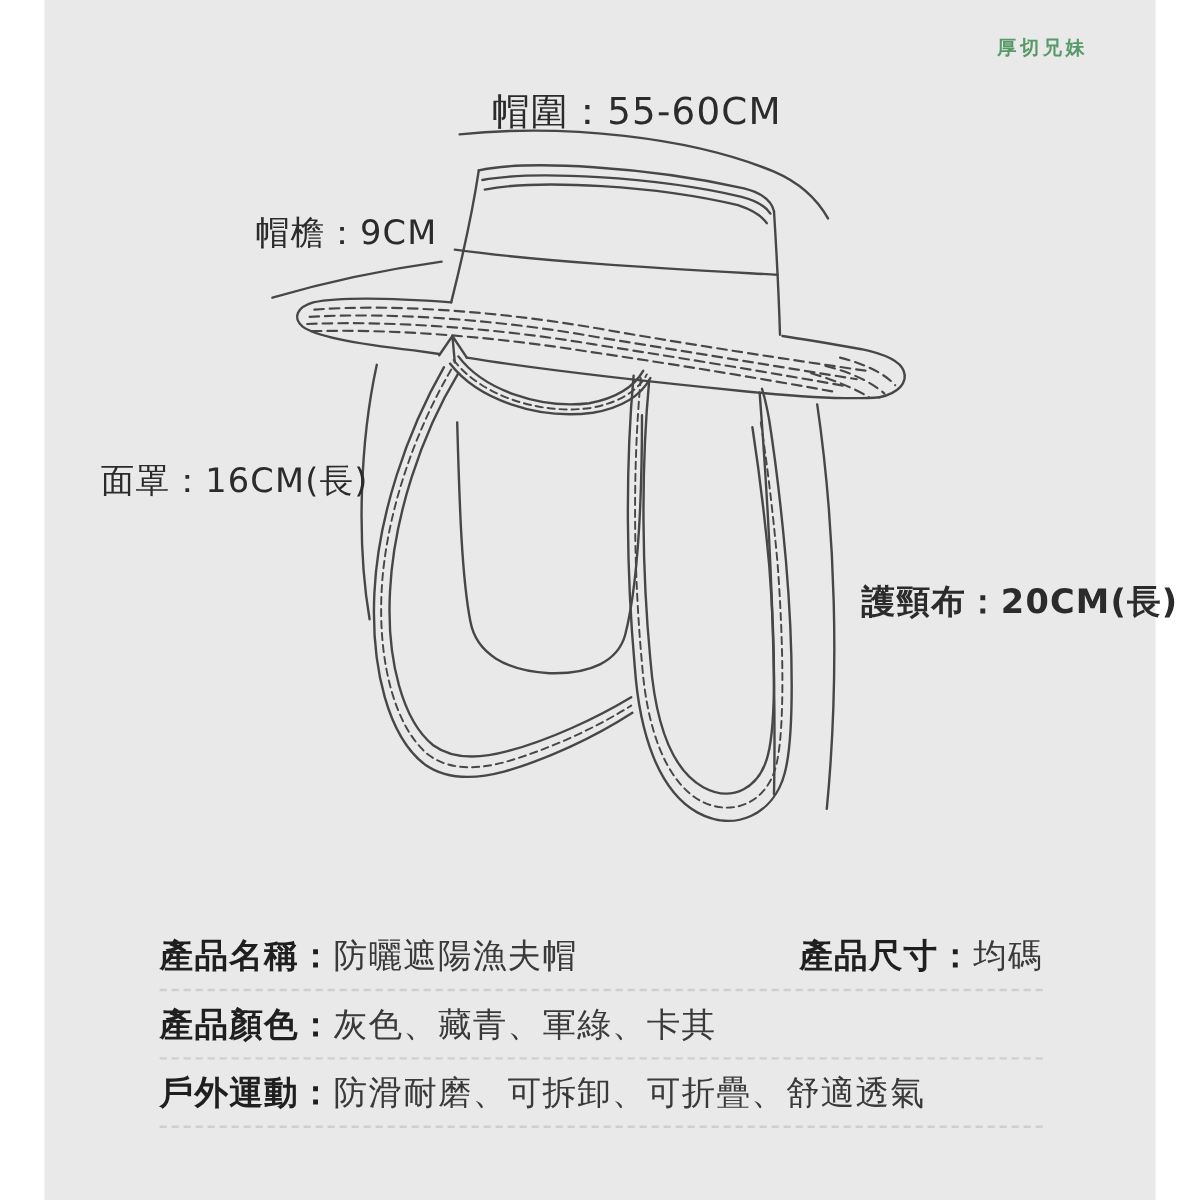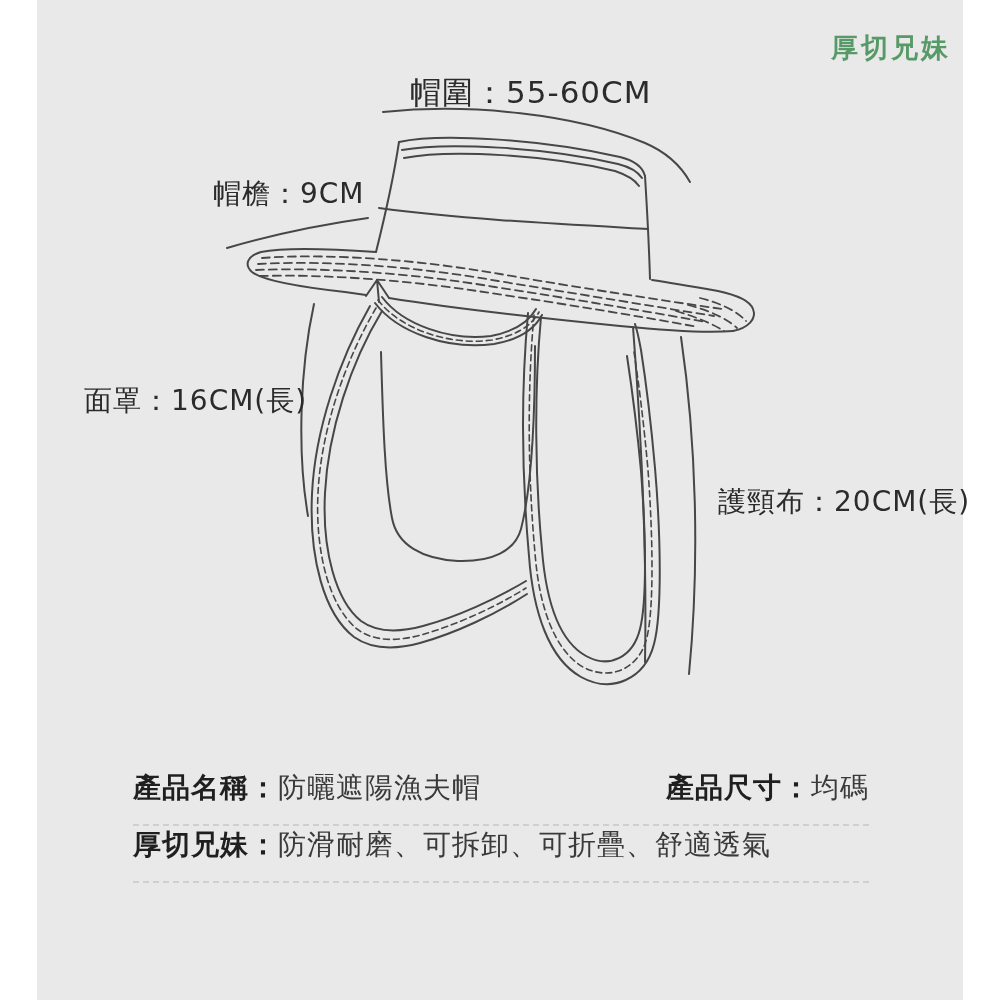--- a/index.html
+++ b/index.html
@@ -16,25 +16,25 @@
   svg.art path{fill:none;stroke:var(--line,#474747);stroke-width:2;stroke-linecap:round;stroke-linejoin:round;}
   svg.art path.stitch{stroke-width:1.8;stroke-dasharray:8 5;}
   svg.art path.mid{stroke-width:1.6;stroke-dasharray:6 4;}
   .anno{
     position:absolute;white-space:nowrap;color:var(--text,#2b2b2b);
     font-size:28px;letter-spacing:1px;
   }
   .anno.big{font-size:31px;}
   .watermark{
     position:absolute;left:831px;top:30px;white-space:nowrap;
-    color:var(--brand_green,#579a68);font-weight:bold;font-size:27px;letter-spacing:3px;
+    color:var(--brand_green,#579a68);font-weight:bold;font-size:16px;letter-spacing:3px;
   }
   .spec{position:absolute;left:133px;top:769px;width:736px;font-size:28px;}
   .spec-row{
-    height:55px;display:flex;justify-content:flex-start;
+    height:55px;display:flex;align-items:center;justify-content:flex-start;
     border-bottom:2px dashed var(--divider,#cfcfcf);
   }
   .spec-row.two-col{justify-content:space-between;}
   .cell{white-space:nowrap;}
   .lbl{font-weight:bold;color:var(--label_text,#1f1f1f);letter-spacing:1px;}
   .val{color:var(--value_text,#3a3a3a);letter-spacing:1px;}
 </style>
 </head>
 <body>
 
@@ -103,29 +103,34 @@
     <path d="M 633 327 C 641 430 647 555 645 662"></path>
     <path d="M 681 337 C 696 440 700 560 689 674"></path>
   </g>
 </svg>
 
 <div class="watermark">厚切兄妹</div>
 
 <div class="anno big" style="left:410px;top:72px;">帽圍：55-60CM</div>
 <div class="anno" style="left:213px;top:175px;text-align:right;">帽檐：9CM</div>
 <div class="anno" style="left:84px;top:382px;">面罩：16CM(長)</div>
-<div class="anno" style="left:718px;top:483px;">護頸布：20CM(長)</div>
+<div class="anno" style="left:718px;top:483px;font-weight:bold;">護頸布：20CM(長)</div>
 
 <div class="spec">
   <div class="spec-row two-col">
     <div class="cell">
       <span class="lbl">產品名稱：</span><span class="val">防曬遮陽漁夫帽</span>
     </div>
     <div class="cell">
       <span class="lbl">產品尺寸：</span><span class="val">均碼</span>
     </div>
   </div>
   <div class="spec-row">
     <div class="cell">
-      <span class="lbl">厚切兄妹：</span><span class="val">防滑耐磨、可拆卸、可折疊、舒適透氣</span>
+      <span class="lbl">產品顏色：</span><span class="val">灰色、藏青、軍綠、卡其</span>
+    </div>
+  </div>
+  <div class="spec-row">
+    <div class="cell">
+      <span class="lbl">戶外運動：</span><span class="val">防滑耐磨、可拆卸、可折疊、舒適透氣</span>
     </div>
   </div>
 </div>
 
 </body></html>

